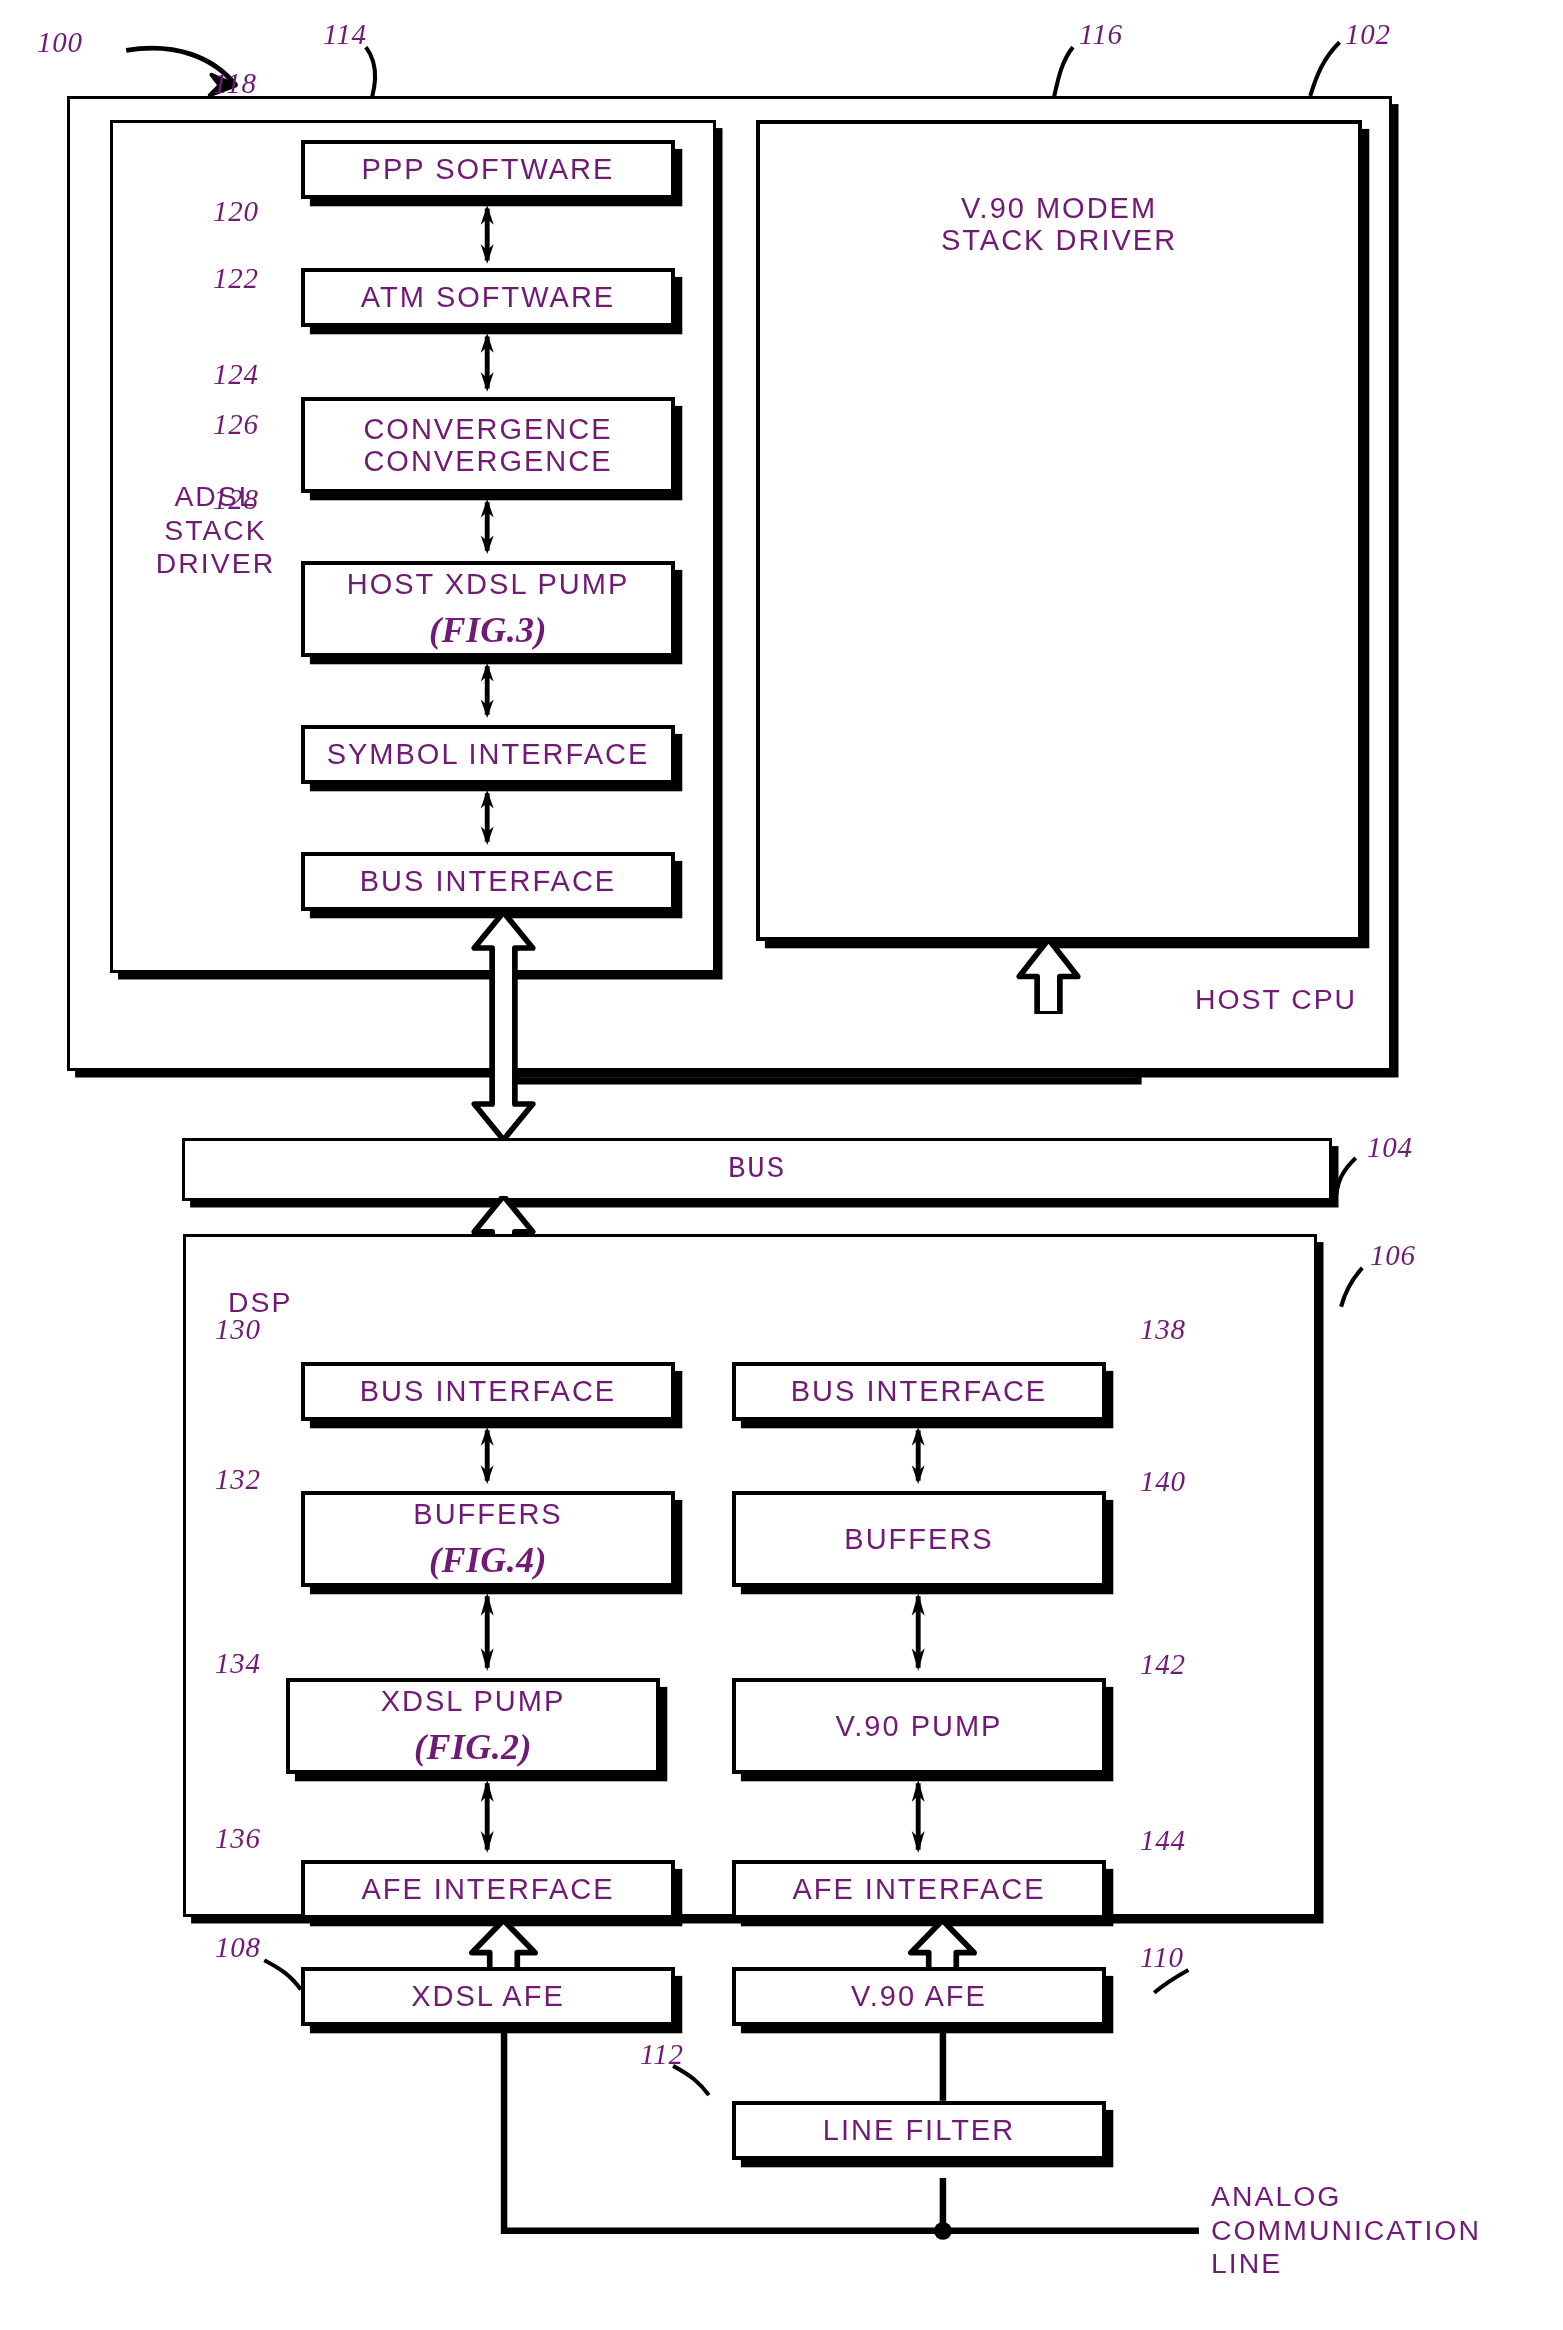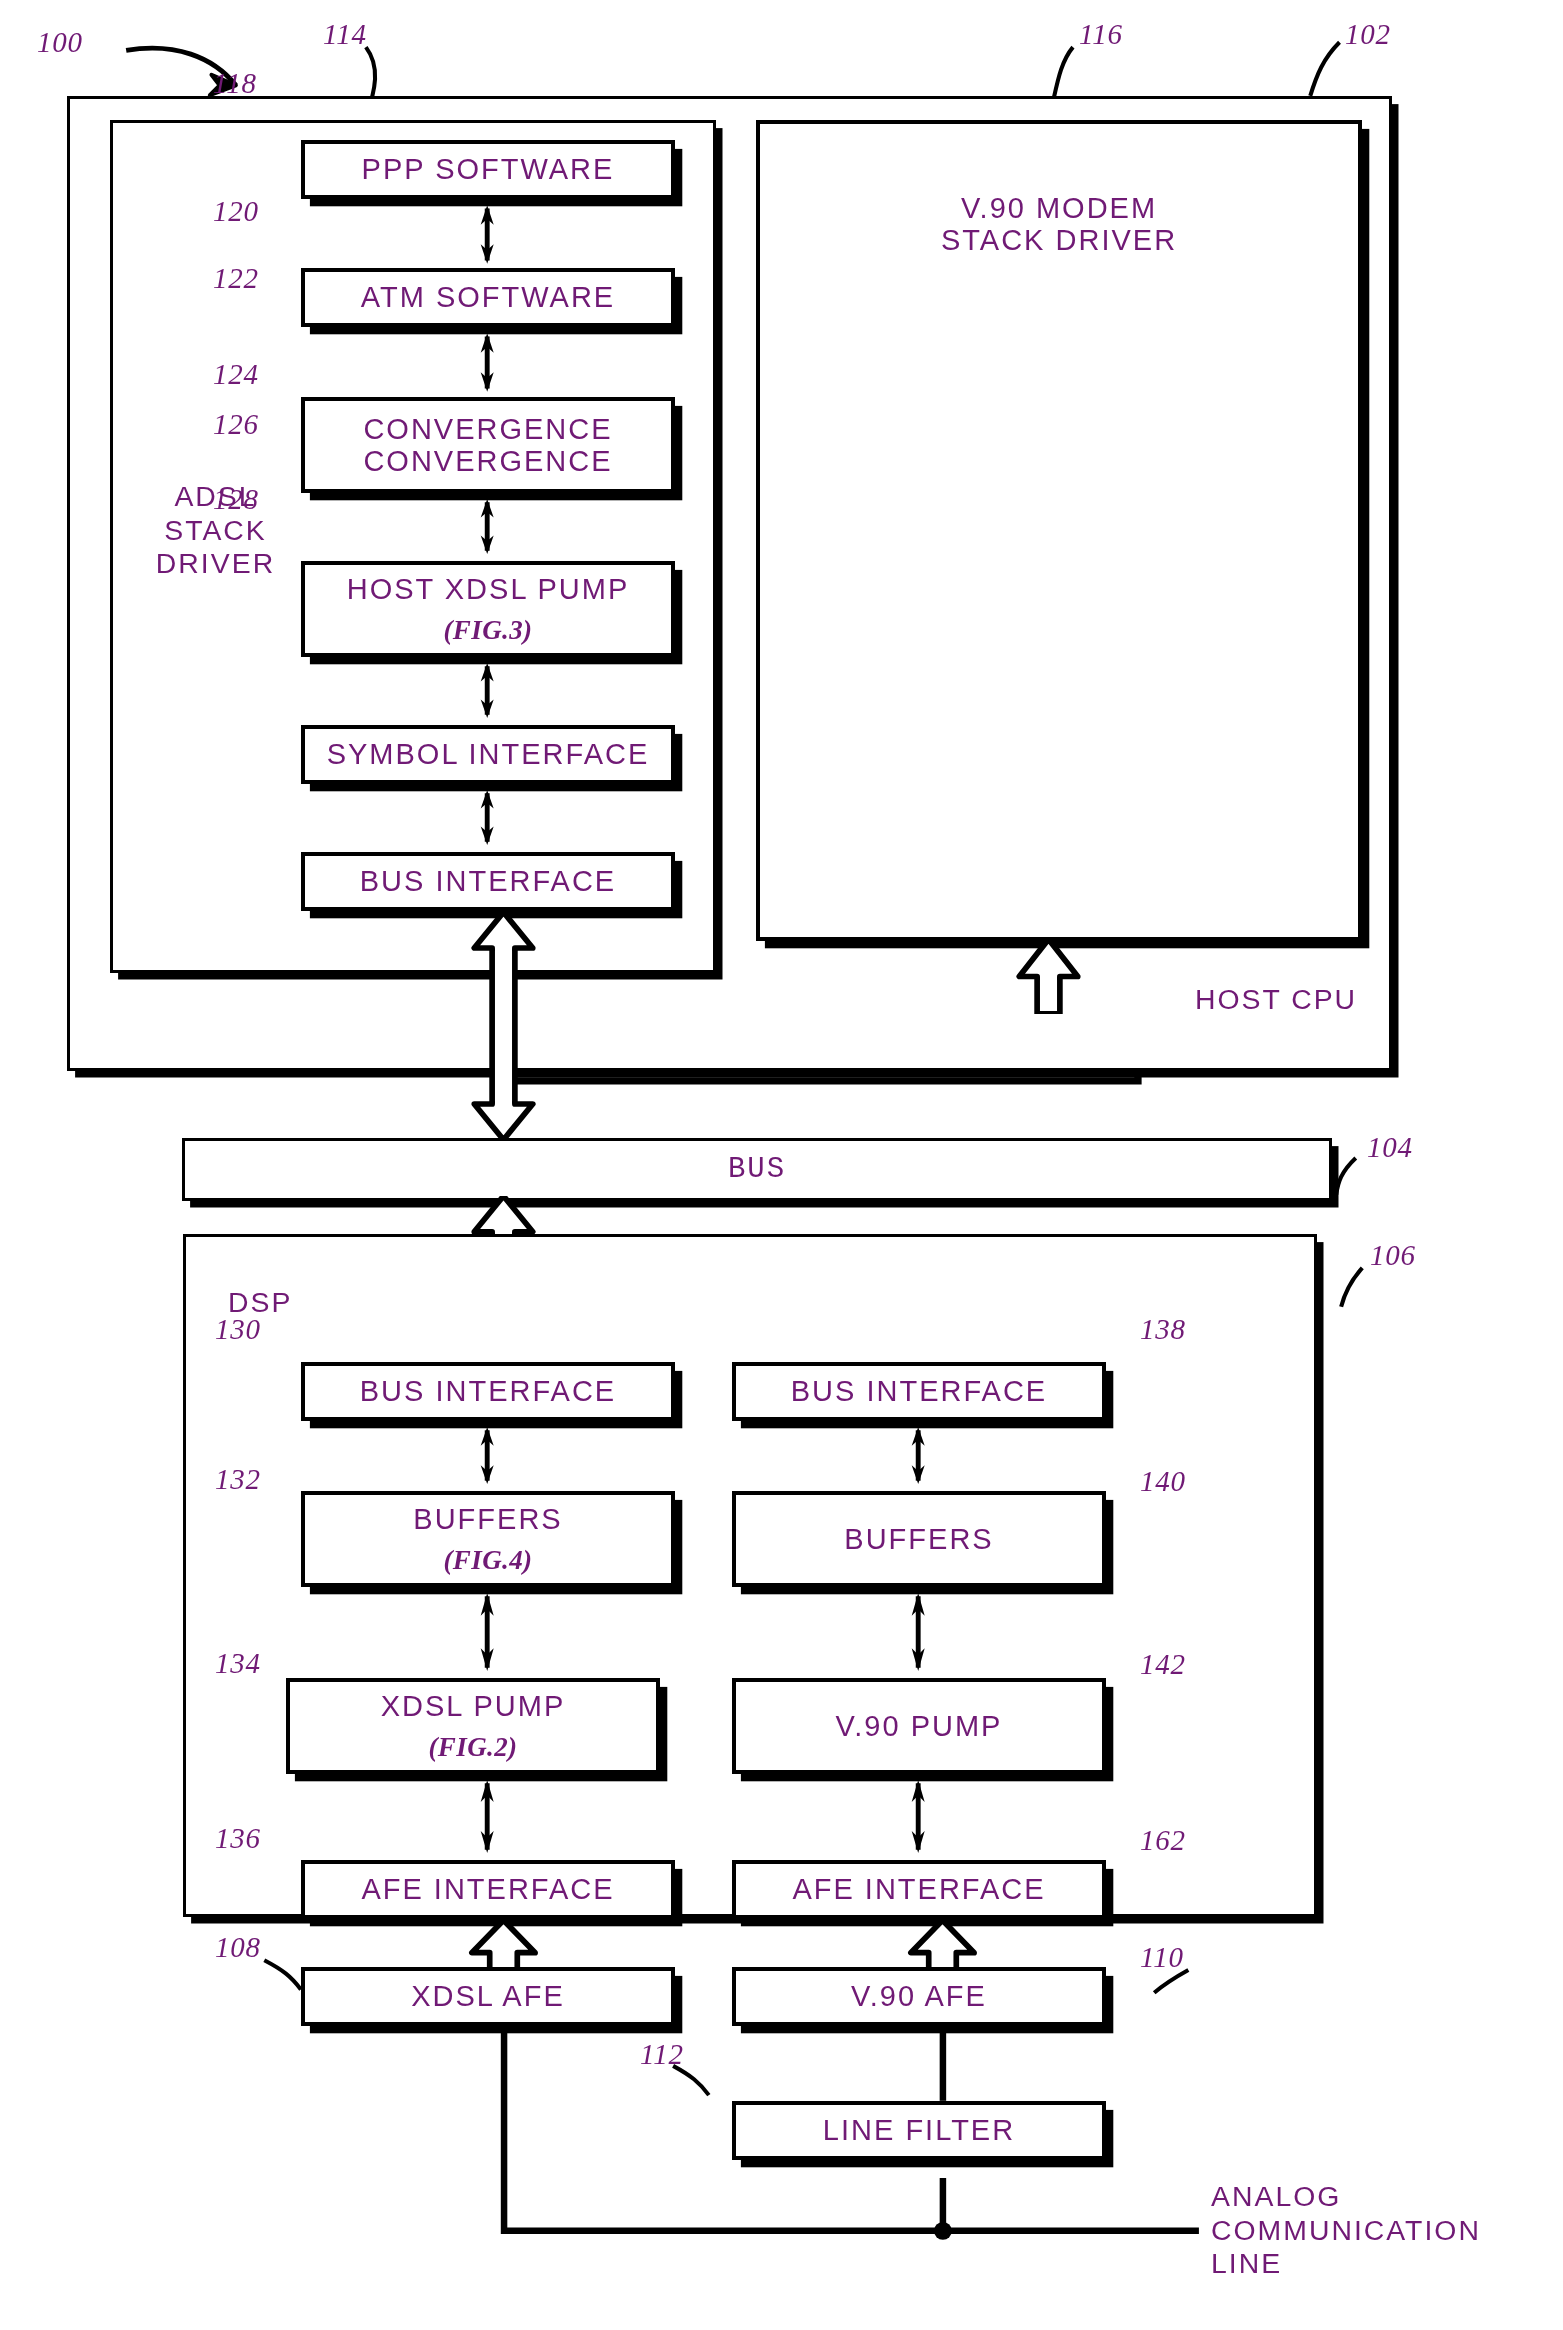--- a/index.html
+++ b/index.html
@@ -49,21 +49,21 @@
   }
   .block .line2 {
     font-size: 29px;
     letter-spacing: 2px;
     white-space: nowrap;
   }
   .block .figref {
     font-family: "Liberation Serif", serif;
     font-style: italic;
     font-weight: bold;
-    font-size: 27px;
+    font-size: 36px;
     letter-spacing: 0.4px;
     white-space: nowrap;
     margin-top: 10px;
   }
 
   
   .plain-label {
     position: absolute;
     font-size: 28.4px;
     letter-spacing: 2px;
@@ -379,21 +379,21 @@
     <svg width="24.4" height="73" viewBox="0 0 30 90" xmlns="http://www.w3.org/2000/svg">
       <line x1="15" y1="4" x2="15" y2="86" stroke="#000" stroke-width="6"></line>
       <polygon points="15,0 7,27 15,19 23,27" fill="#000"></polygon>
       <polygon points="15,90 7,63 15,71 23,63" fill="#000"></polygon>
     </svg>
   </div>
 
   <div class="block" style="left:732px; top:1860px; width:374px; height:59px;">
     <span class="line1">AFE INTERFACE</span>
   </div>
-  <div class="ref" style="left:1140px; top:1824px;">162</div>
+  <div class="ref" style="left:1140px; top:1824px;">144</div>
 
   <div class="block-arrow" style="left:467px; top:1920px;">
     <svg width="73" height="88" viewBox="0 0 90 108" xmlns="http://www.w3.org/2000/svg">
       <polygon points="45,0 6,40 28,40 28,68 6,68 45,108 84,68 62,68 62,40 84,40" fill="#fff" stroke="#000" stroke-width="7" stroke-linejoin="round"></polygon>
     </svg>
   </div>
   <div class="block-arrow" style="left:906px; top:1920px;">
     <svg width="73" height="88" viewBox="0 0 90 108" xmlns="http://www.w3.org/2000/svg">
       <polygon points="45,0 6,40 28,40 28,68 6,68 45,108 84,68 62,68 62,40 84,40" fill="#fff" stroke="#000" stroke-width="7" stroke-linejoin="round"></polygon>
     </svg>

